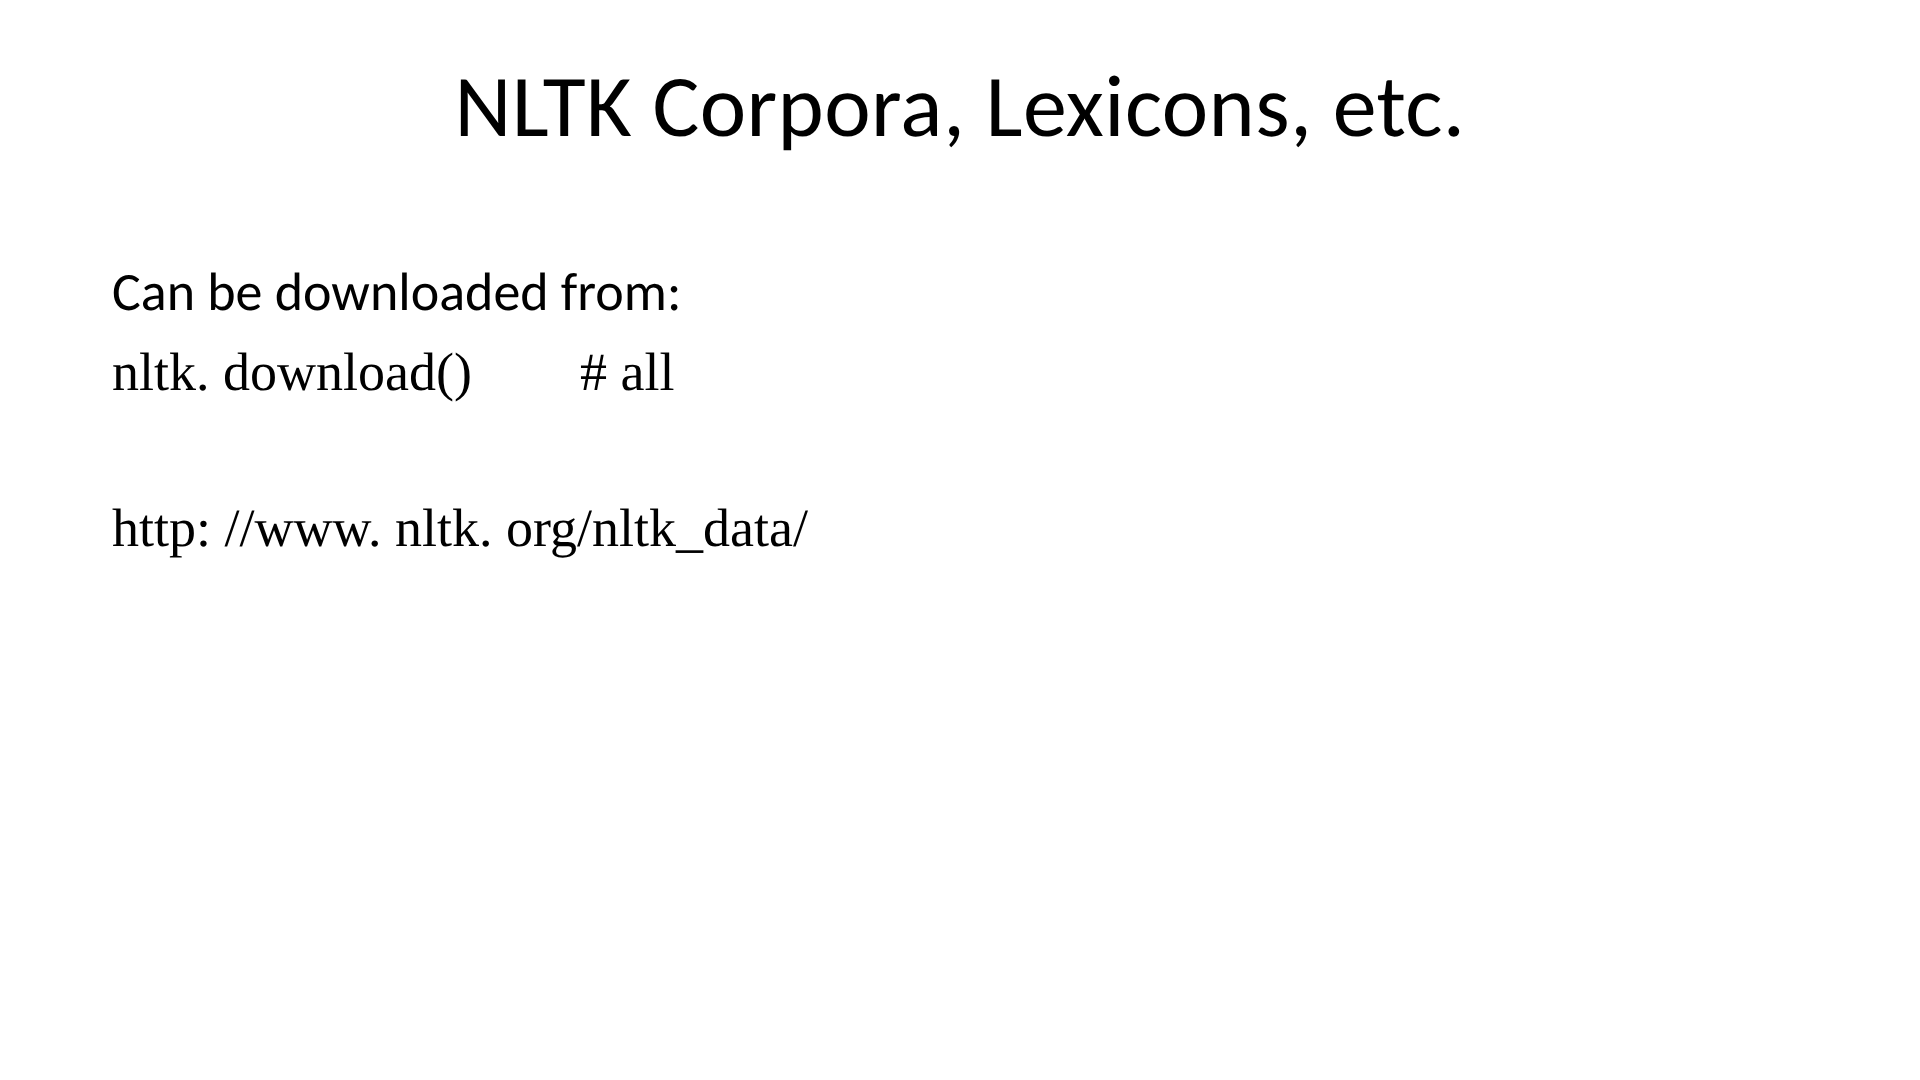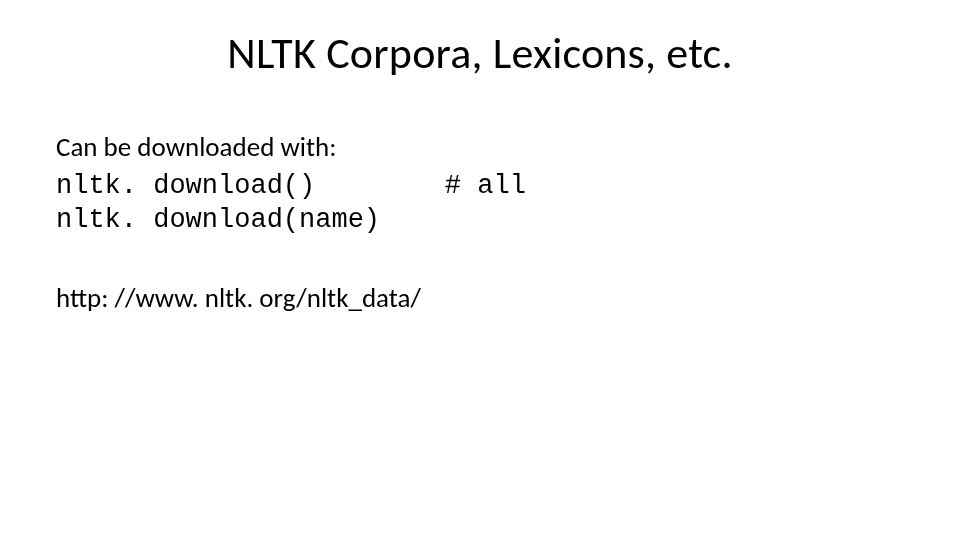--- a/index.html
+++ b/index.html
@@ -36,46 +36,46 @@
     line-height: 1.25;
   }
   .para {
     margin: 0 0 4px 0;
   }
   .code-block {
     margin-top: 6px;
     margin-bottom: 6px;
   }
   .code-line {
-    font-family: Liberation Mono, monospace;
+    font-family: Liberation Serif, serif;
     font-size: 27px;
     white-space: pre;
     line-height: 1.25;
   }
   .spacer {
     height: 38px;
   }
   .link {
     color: #000000;
+    font-family: Liberation Serif, serif;
   }
 </style>
 </head>
 <body>
 
 <div class="slide">
 
   <div class="title">NLTK Corpora, Lexicons, etc.</div>
 
   <div class="body">
 
-    <p class="para">Can be downloaded with:</p>
+    <p class="para">Can be downloaded from:</p>
 
     <div class="code-block">
       <div class="code-line">nltk. download()        # all</div>
-      <div class="code-line">nltk. download(name)</div>
     </div>
 
     <div class="spacer"></div>
 
     <p class="para link">http: //www. nltk. org/nltk_data/</p>
 
   </div>
 
 </div>
 

